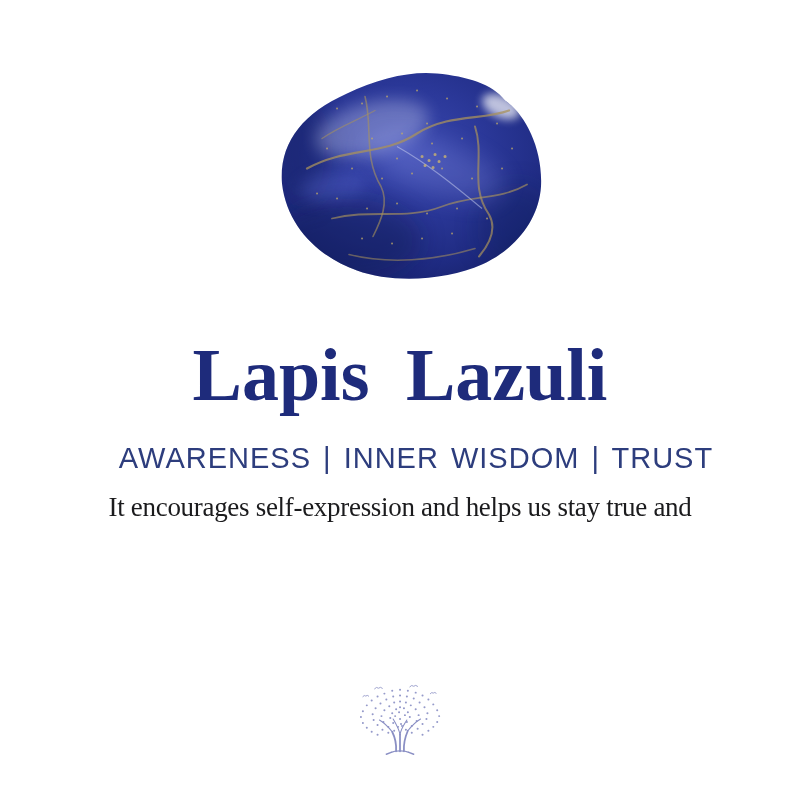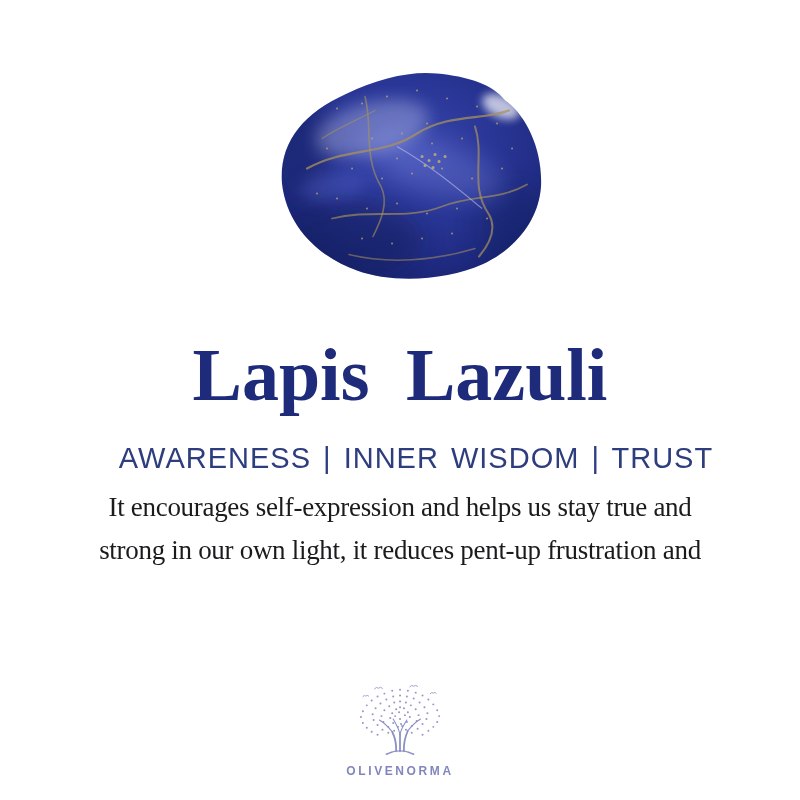--- a/index.html
+++ b/index.html
@@ -148,21 +148,20 @@
       </g>
     </svg>
   </figure>
 
   <h1 class="page-title">Lapis Lazuli</h1>
 
   <div class="traits-subtitle">AWARENESS | INNER WISDOM | TRUST</div>
 
   <div class="description">
     <div class="line">It encourages self-expression and helps us stay true and</div>
-    <div class="line">strong in our own light, it reduces pent-up frustration and</div>
   </div>
 
   <footer class="brand-footer">
     <svg viewBox="0 0 90 72" aria-hidden="true">
       <g stroke="#8a8fc4" fill="none">
 
         <path stroke-width="2" stroke-linecap="round" opacity="0.9" d="M45 4h.1M37 5h.1M53 5h.1M29 8h.1M61 7h.1M22 11h.1M68 10h.1M16 15h.1M74 14h.1M11 20h.1M79 19h.1M7 26h.1M83 25h.1M5 32h.1M85 31h.1M7 38h.1M83 37h.1M11 43h.1M79 42h.1M16 47h.1M74 46h.1M22 50h.1M68 50h.1M45 10h.1M38 11h.1M52 11h.1M31 14h.1M59 13h.1M25 18h.1M65 17h.1M20 23h.1M70 22h.1M17 29h.1M73 28h.1M18 35h.1M72 34h.1M22 40h.1M68 39h.1M27 45h.1M63 44h.1M33 48h.1M57 48h.1M45 16h.1M39 17h.1M51 17h.1M34 21h.1M56 20h.1M29 25h.1M61 24h.1M26 31h.1M64 30h.1M28 37h.1M62 36h.1M33 42h.1M57 41h.1M39 46h.1M51 45h.1M45 22h.1M41 24h.1M49 23h.1M37 28h.1M53 27h.1M35 33h.1M55 32h.1M38 38h.1M52 37h.1M43 42h.1M47 41h.1M45 34h.1M40 31h.1M50 30h.1M44 27h.1M46 39h.1"></path>
 
         <g stroke-width="1" stroke-linecap="round" opacity="0.85">
           <path d="M19 3 q2 -2.5 4 -0.5 q2 -2 4 0"></path>
@@ -184,16 +183,15 @@
           <path d="M45 50 C46 44 49 40 52 35"></path>
         </g>
 
         <g stroke-width="1.4" stroke-linecap="round">
           <path d="M36 68 C40 66 50 66 54 68"></path>
           <path d="M36 68 L31 70"></path>
           <path d="M54 68 L59 70"></path>
         </g>
       </g>
     </svg>
-    <div class="brand-name">OLIVENORMA</div>
   </footer>
 
 </main>
 
 </body></html>

